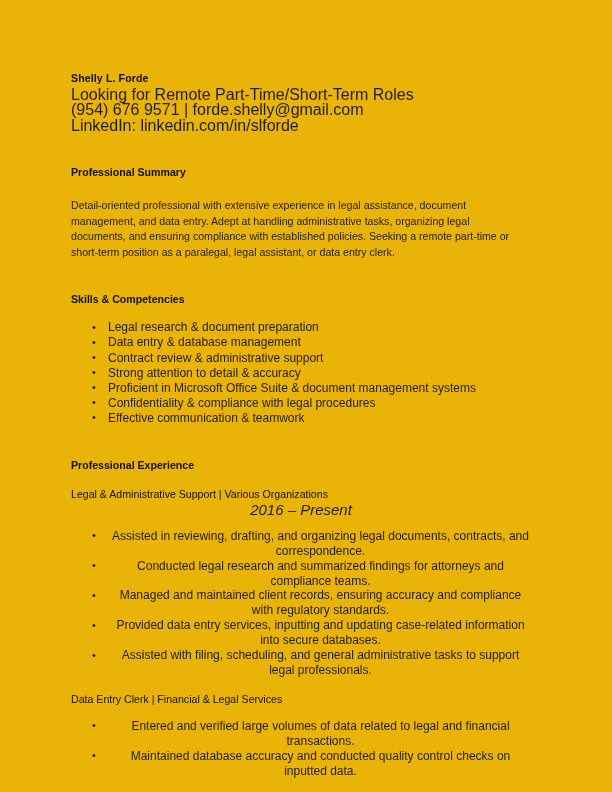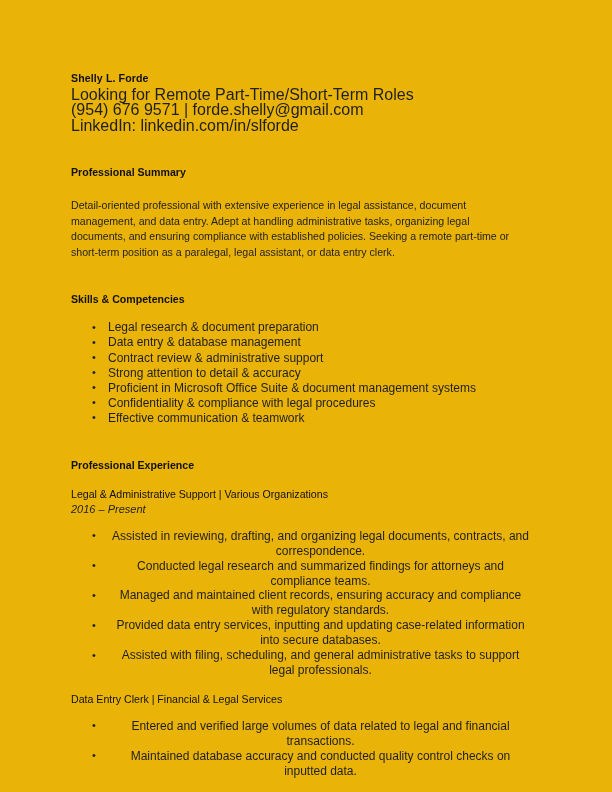--- a/index.html
+++ b/index.html
@@ -97,25 +97,26 @@
   .job {
     margin-top: 14px;
   }
   .job-title {
     font-size: 10.6px;
     font-weight: normal;
     line-height: 15px;
     color: #111111;
   }
   .job-dates {
-    font-size: 11px;
+    font-size: 15px;
     font-style: italic;
     font-weight: normal;
     line-height: 15px;
     color: #1f1f1f;
+    text-align: center;
   }
   .job .bullets {
     margin-top: 12px;
     text-align: center;
   }
 </style>
 </head>
 <body>
 
 <div class="page">

